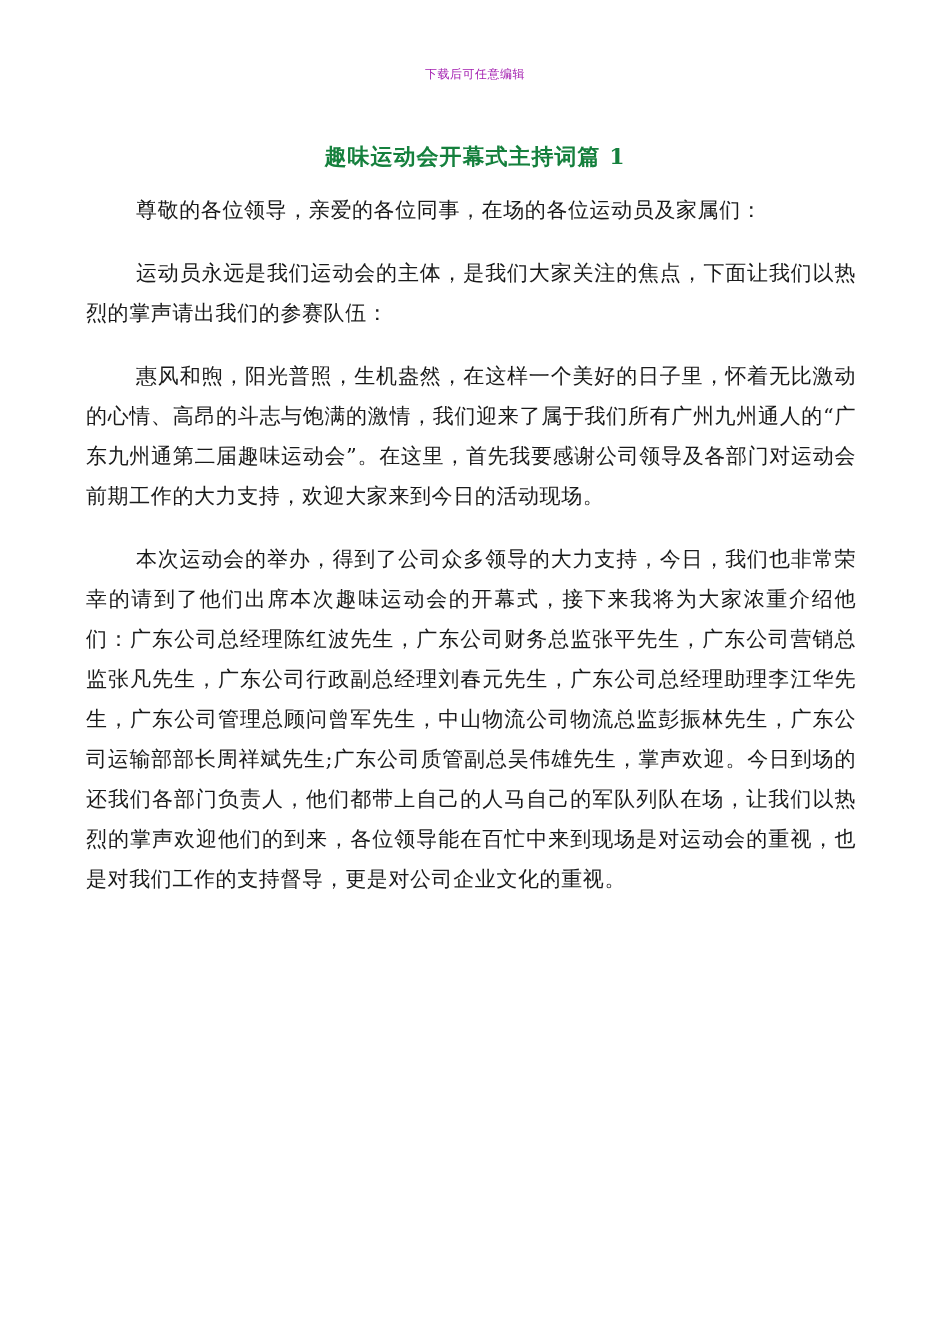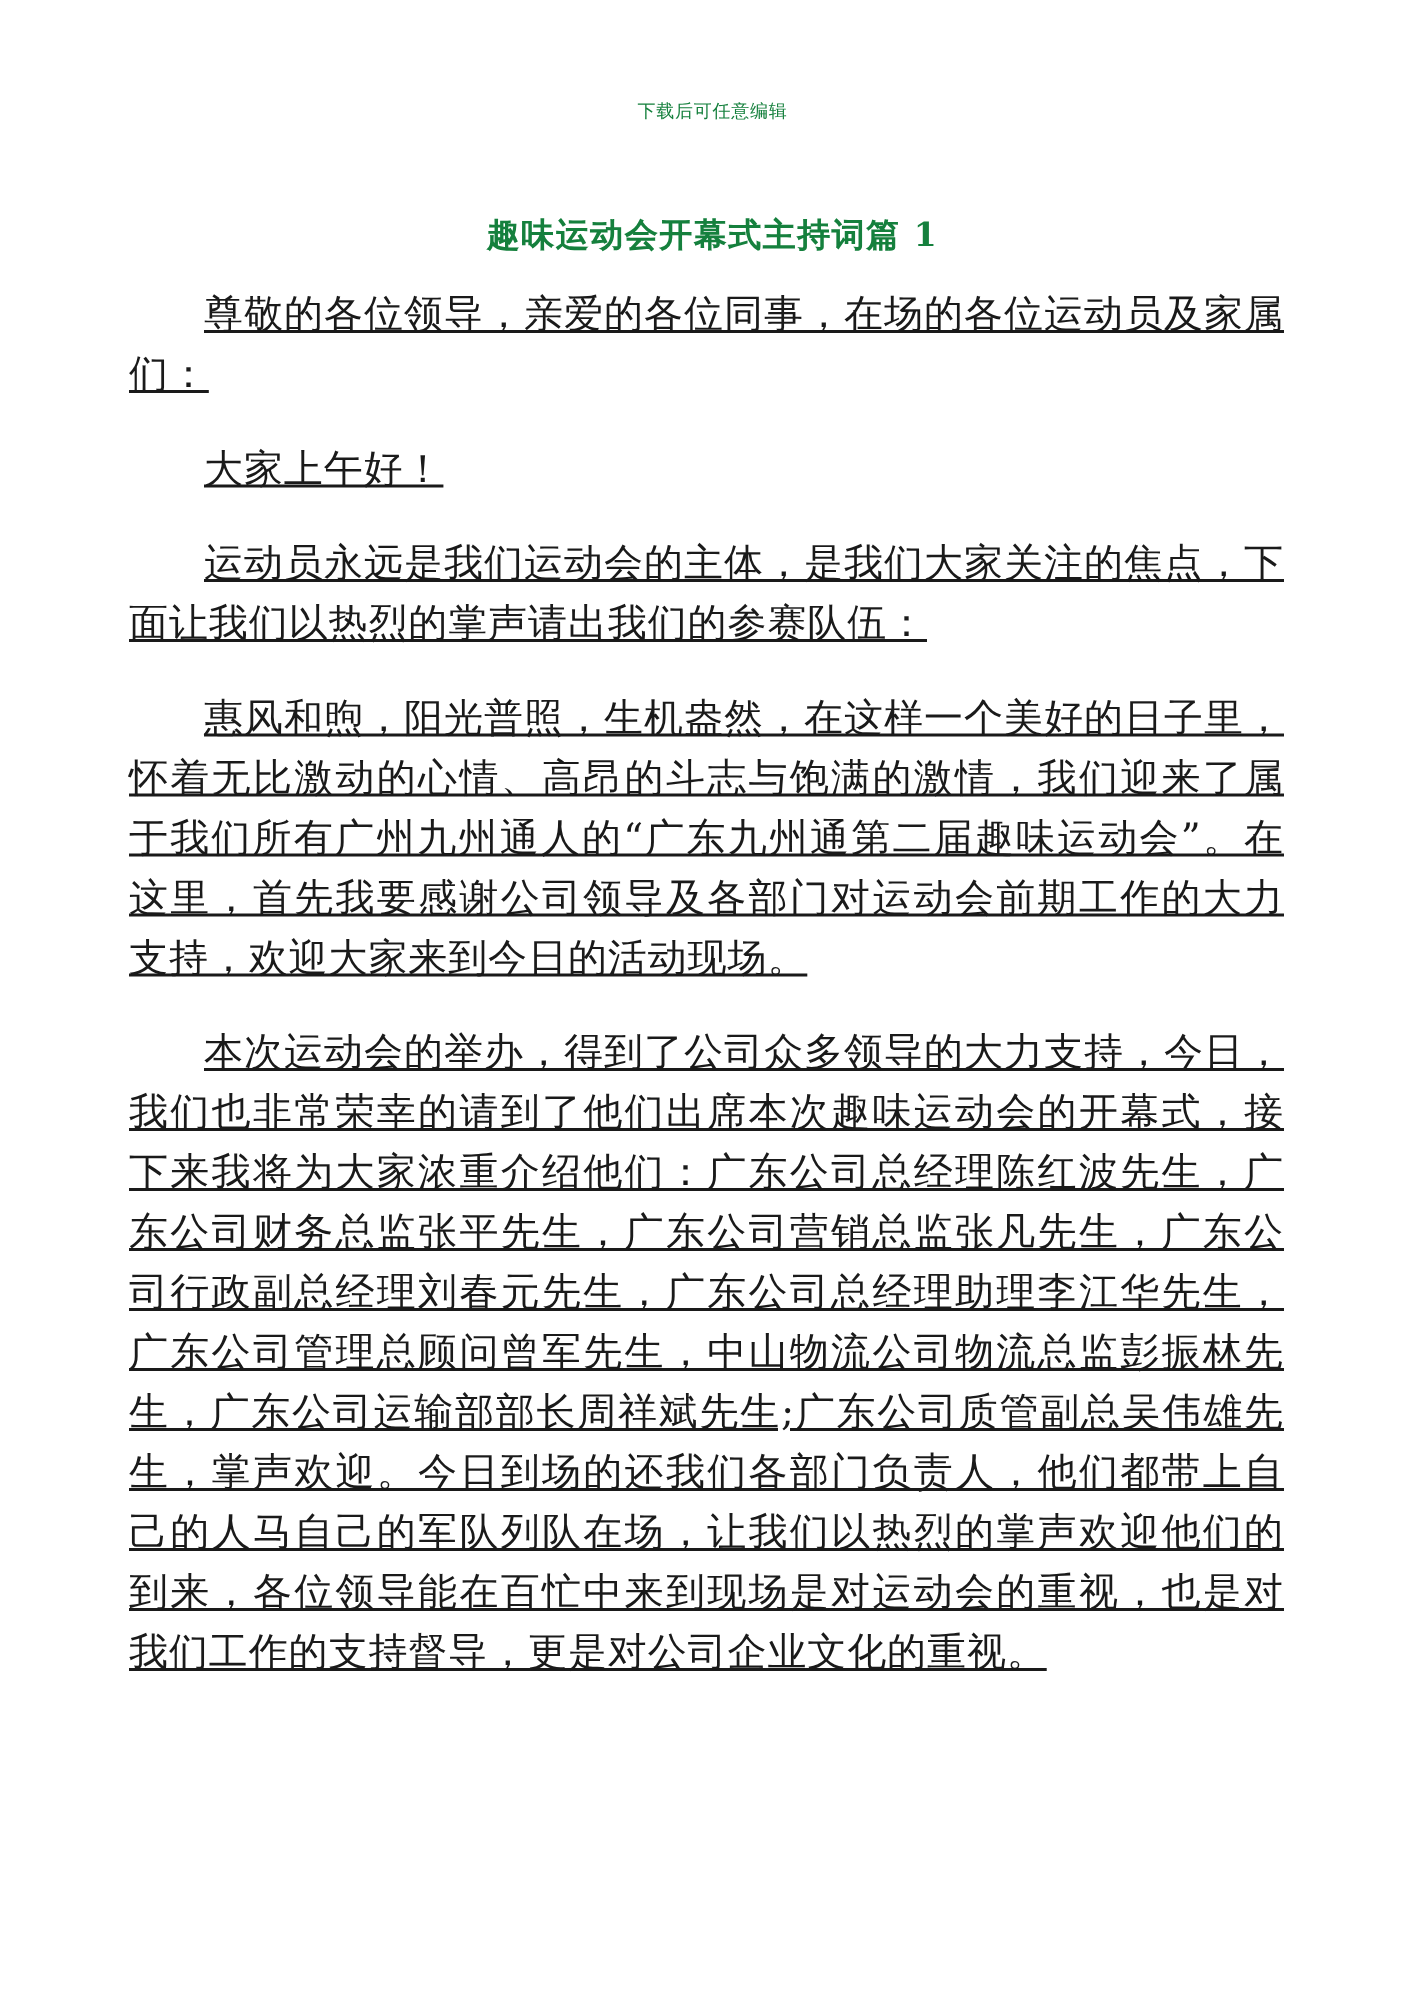--- a/index.html
+++ b/index.html
@@ -15,21 +15,21 @@
     font-family: "DejaVu Serif", "Liberation Serif", serif;
     color: #1a1a1a;
   }
   .page-header {
     position: absolute;
     top: 66px;
     left: 0;
     width: 950px;
     text-align: center;
     font-size: 12px;
-    color: #15803d;
+    color: #a21caf;
     letter-spacing: 0.5px;
   }
   .doc-title {
     position: absolute;
     top: 142px;
     left: 0;
     width: 950px;
     text-align: center;
     font-size: 22px;
     font-weight: bold;
@@ -37,35 +37,33 @@
     letter-spacing: 1px;
   }
   .content {
     position: absolute;
     top: 190px;
     left: 86px;
     width: 770px;
   }
   .para {
     margin: 0 0 23px 0;
-    font-size: 26px;
+    font-size: 21px;
     line-height: 40px;
     text-indent: 50px;
     text-align: justify;
     text-justify: inter-character;
     letter-spacing: 0.6px;
-    text-decoration: underline;
   }
 </style>
 </head>
 <body>
 
 <div class="page-header">下载后可任意编辑</div>
 
 <div class="doc-title">趣味运动会开幕式主持词篇 1</div>
 
 <div class="content">
   <p class="para">尊敬的各位领导，亲爱的各位同事，在场的各位运动员及家属们：</p>
-  <p class="para">大家上午好！</p>
   <p class="para">运动员永远是我们运动会的主体，是我们大家关注的焦点，下面让我们以热烈的掌声请出我们的参赛队伍：</p>
   <p class="para">惠风和煦，阳光普照，生机盎然，在这样一个美好的日子里，怀着无比激动的心情、高昂的斗志与饱满的激情，我们迎来了属于我们所有广州九州通人的“广东九州通第二届趣味运动会”。在这里，首先我要感谢公司领导及各部门对运动会前期工作的大力支持，欢迎大家来到今日的活动现场。</p>
   <p class="para">本次运动会的举办，得到了公司众多领导的大力支持，今日，我们也非常荣幸的请到了他们出席本次趣味运动会的开幕式，接下来我将为大家浓重介绍他们：广东公司总经理陈红波先生，广东公司财务总监张平先生，广东公司营销总监张凡先生，广东公司行政副总经理刘春元先生，广东公司总经理助理李江华先生，广东公司管理总顾问曾军先生，中山物流公司物流总监彭振林先生，广东公司运输部部长周祥斌先生;广东公司质管副总吴伟雄先生，掌声欢迎。今日到场的还我们各部门负责人，他们都带上自己的人马自己的军队列队在场，让我们以热烈的掌声欢迎他们的到来，各位领导能在百忙中来到现场是对运动会的重视，也是对我们工作的支持督导，更是对公司企业文化的重视。</p>
 </div>
 
 </body></html>

